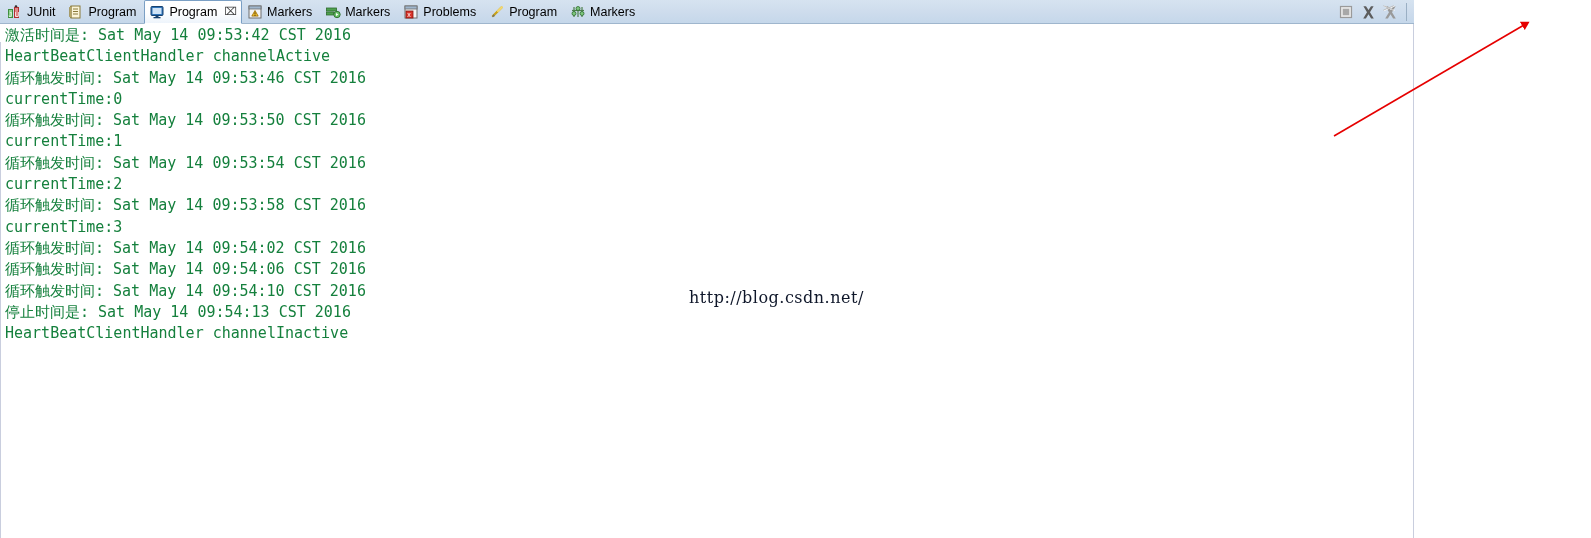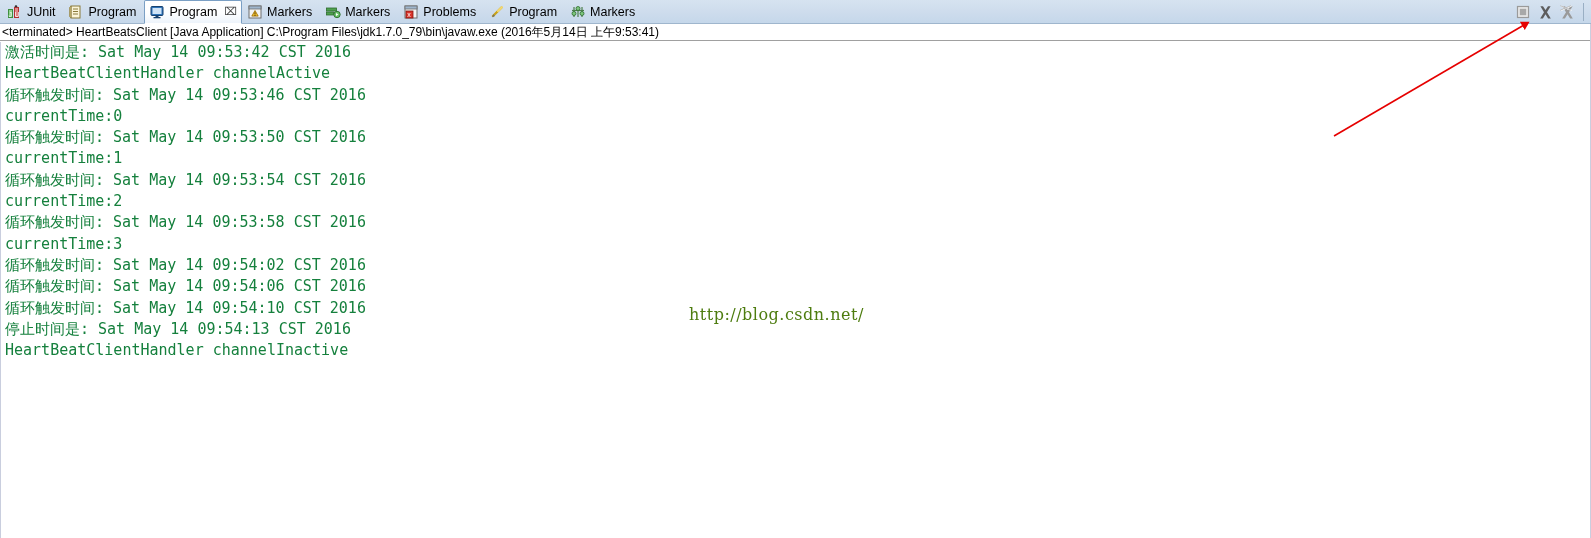--- a/index.html
+++ b/index.html
@@ -11,21 +11,21 @@
     width: 1591px;
     height: 538px;
     overflow: hidden;
     font-family: "Liberation Sans", sans-serif;
     -webkit-font-smoothing: antialiased;
   }
 
   
   .view-stack {
     position: relative;
-    width: 1591px;
+    width: 1414px;
     height: 538px;
     background: #ffffff;
     box-sizing: border-box;
   }
 
   
   .tab-bar {
     position: relative;
     height: 24px;
     background: linear-gradient(to bottom, #d6e3f0 0%, #cfdded 45%, #c5d7ea 100%);
@@ -136,21 +136,21 @@
   }
 
   
   .watermark {
     position: absolute;
     left: 688px;
     top: 264px;
     font-family: "DejaVu Serif", "Liberation Serif", serif;
     font-size: 16px;
     letter-spacing: 0.5px;
-    color: #4d7c0f;
+    color: #0f172a;
     white-space: nowrap;
     user-select: none;
   }
 
   
   .right-edge {
     position: absolute;
     right: 0;
     top: 24px;
     width: 1px;
@@ -311,21 +311,20 @@
           <path d="M3.4 2.2 L6 2.2 L8.5 6 L11 2.2 L13.6 2.2 L10 8.2 L13.8 14.4 L11.1 14.4 L8.5 10.3 L5.9 14.4 L3.2 14.4 L7 8.2 Z" fill="#9a9a9a"></path>
           <path d="M2 6.5 L12.5 2 M2 2 L12.5 6.5" stroke="#ffffff" stroke-width="1.1"></path>
           <path d="M1.4 6.2 L11.9 1.7 M1.4 1.7 L11.9 6.2" stroke="#b5b5b5" stroke-width="0.9"></path>
         </svg>
       </div>
 
       <div class="tb-sep"></div>
     </div>
   </div>
 
-  <div class="launch-line">&lt;terminated&gt; HeartBeatsClient [Java Application] C:\Program Files\jdk1.7.0_79\bin\javaw.exe (2016年5月14日 上午9:53:41)</div>
 
   <div class="console-area">
     <pre class="console-out">激活时间是: Sat May 14 09:53:42 CST 2016
 HeartBeatClientHandler channelActive
 循环触发时间: Sat May 14 09:53:46 CST 2016
 currentTime:0
 循环触发时间: Sat May 14 09:53:50 CST 2016
 currentTime:1
 循环触发时间: Sat May 14 09:53:54 CST 2016
 currentTime:2

